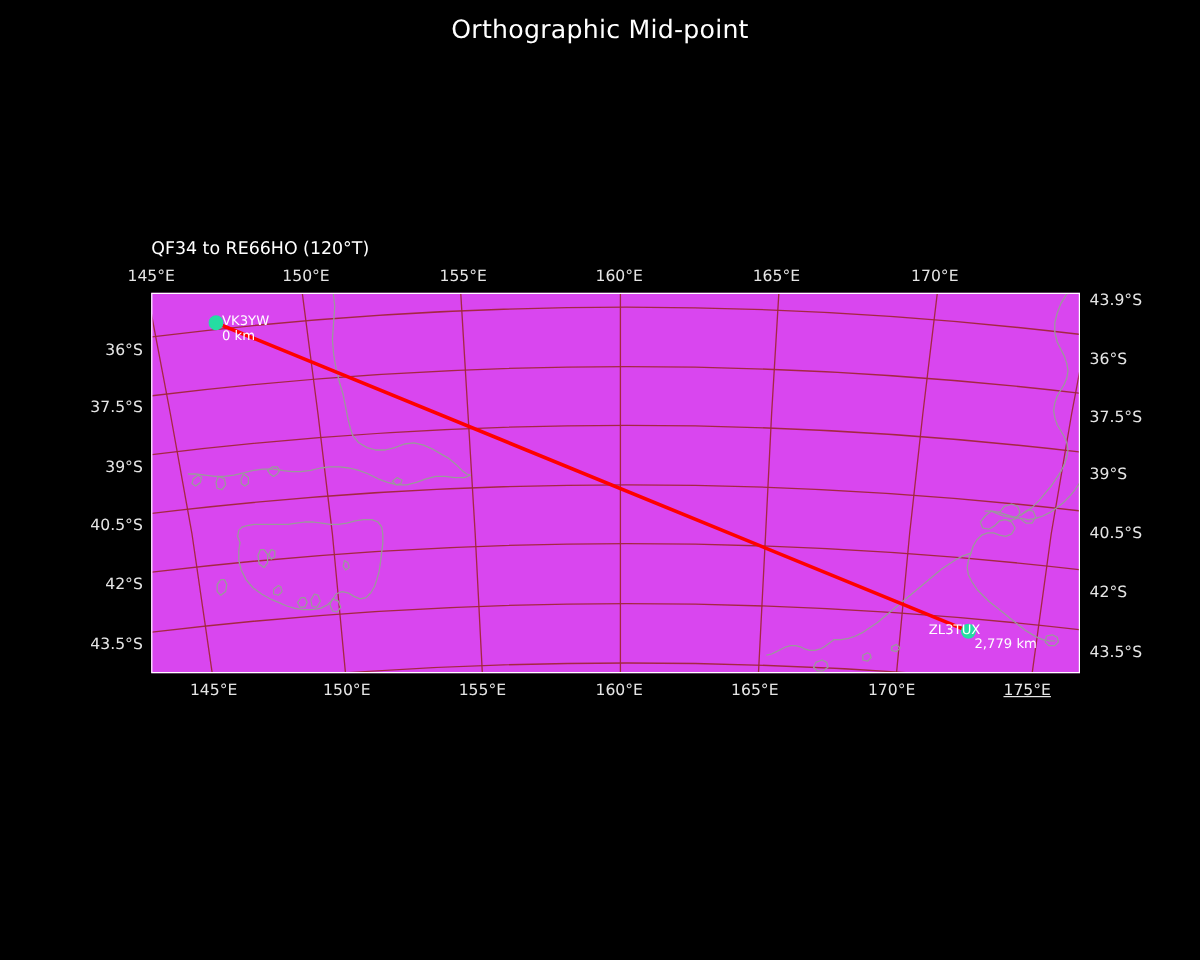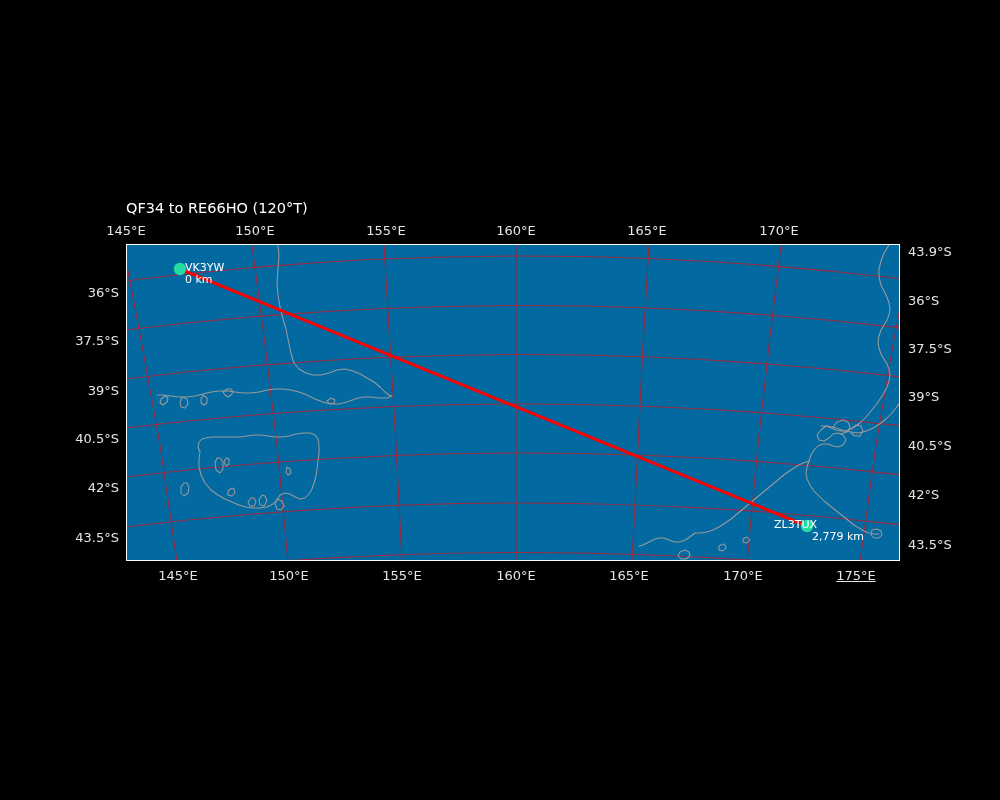--- a/index.html
+++ b/index.html
@@ -16,21 +16,21 @@
     font-size:21px;font-weight:400;color:#ffffff;letter-spacing:0.2px;
   }
   #axes-title{
     position:absolute;left:126px;top:200px;width:774px;text-align:left;
     font-size:14.5px;color:#ffffff;
   }
 
   #plot{
     position:absolute;left:126px;top:244px;width:774px;height:317px;
     border:1.4px solid #ffffff;box-sizing:border-box;overflow:hidden;
-    background:#0369a1;
+    background:#d946ef;
   }
   #plot svg{display:block;position:absolute;left:0;top:0;}
 
   .tick-label{position:absolute;font-size:13px;color:#e5e5e5;white-space:nowrap;}
   .tick-top{transform:translate(-50%,0);}
   .tick-bottom{transform:translate(-50%,0);}
   .tick-left{transform:translate(-100%,-50%);}
   .tick-right{transform:translate(0,-50%);}
 
   .ticks-layer{position:absolute;inset:0;pointer-events:none;}
@@ -42,20 +42,21 @@
   .pt-dist{
     position:absolute;font-size:11px;color:#ffffff;white-space:nowrap;
     line-height:12px;
   }
 </style>
 </head>
 <body>
 
 <div id="figure">
 
+  <div id="fig-title">Orthographic Mid-point</div>
   <div id="axes-title">QF34 to RE66HO (120°T)</div>
 
   <div id="plot">
     <svg width="774" height="317" viewBox="0 0 774 317">
 
       <g stroke="#a32639" stroke-width="1.1" fill="none" opacity="0.95">
         <path d="M -4 0 L 15 100 L 33 200 L 50 317"></path>
         <path d="M 125 0 L 138 100 L 150 200 L 161 317"></path>
         <path d="M 257 0 L 263 100 L 269 200 L 275 317"></path>
         <path d="M 390 0 L 390 100 L 390 200 L 390 317"></path>

